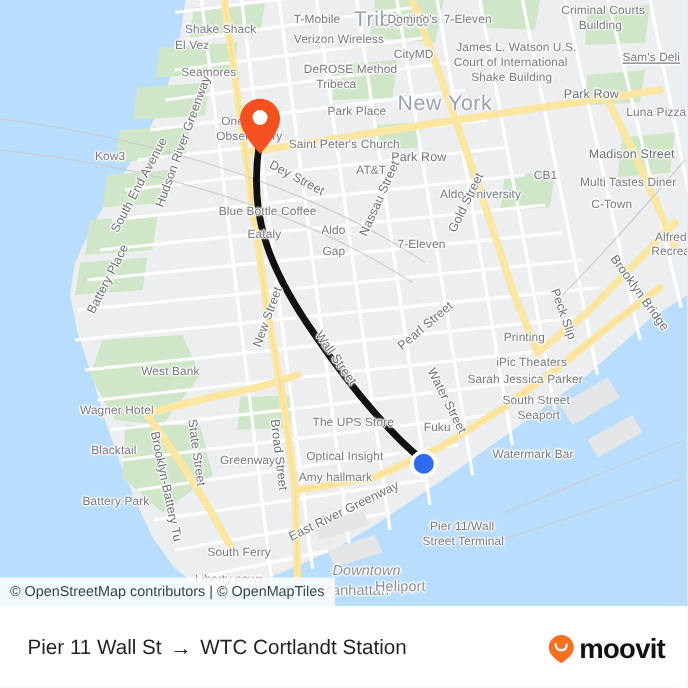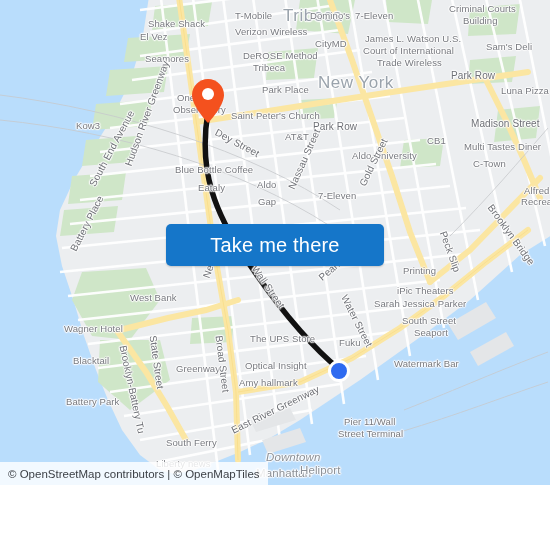--- a/index.html
+++ b/index.html
@@ -207,24 +207,24 @@
         <div class="lbl poi" style="left: 235px; top: 10px;">T-Mobile</div>
         <div class="lbl poi" style="left: 235px; top: 26px;">Verizon Wireless</div>
         <div class="lbl poi" style="left: 243px; top: 50px;">DeROSE Method</div>
         <div class="lbl poi" style="left: 253px; top: 62px;">Tribeca</div>
         <div class="lbl big" style="left: 283px; top: 6px;">Tribeca</div>
         <div class="lbl poi" style="left: 310px; top: 10px;">Domino's</div>
         <div class="lbl poi" style="left: 355px; top: 10px;">7-Eleven</div>
         <div class="lbl poi" style="left: 315px; top: 38px;">CityMD</div>
         <div class="lbl poi" style="left: 365px; top: 33px;">James L. Watson U.S.</div>
         <div class="lbl poi" style="left: 363px; top: 45px;">Court of International</div>
-        <div class="lbl poi" style="left: 377px; top: 57px;">Trade Wireless</div>
+        <div class="lbl poi" style="left: 377px; top: 57px;">Shake Building</div>
         <div class="lbl poi" style="left: 449px; top: 3px;">Criminal Courts</div>
         <div class="lbl poi" style="left: 463px; top: 15px;">Building</div>
-        <div class="lbl poi" style="left: 486px; top: 41px;">Sam's Deli</div>
+        <div class="lbl poi" style="left: 498px; top: 41px; text-decoration: underline;">Sam's Deli</div>
         <div class="lbl poi" style="left: 262px; top: 84px;">Park Place</div>
         <div class="lbl big" style="left: 318px; top: 73px;">New York</div>
         <div class="lbl street" style="left: 451px; top: 70px;">Park Row</div>
         <div class="lbl poi" style="left: 501px; top: 85px;">Luna Pizza</div>
         <div class="lbl poi" style="left: 427px; top: 95px; margin-top: 40px;">CB1</div>
         <div class="lbl poi" style="left: 177px; top: 92px;">One World</div>
         <div class="lbl poi" style="left: 173px; top: 104px;">Observatory</div>
         <div class="lbl poi" style="left: 231px; top: 110px;">Saint Peter's Church</div>
         <div class="lbl street" style="left: 313px; top: 121px;">Park Row</div>
         <div class="lbl poi" style="left: 285px; top: 131px;">AT&amp;T</div>
@@ -244,21 +244,21 @@
         <div class="lbl poi" style="left: 397px; top: 285px;">iPic Theaters</div>
         <div class="lbl poi" style="left: 374px; top: 298px;">Sarah Jessica Parker</div>
         <div class="lbl poi" style="left: 402px; top: 315px;">South Street</div>
         <div class="lbl poi" style="left: 414px; top: 327px;">Seaport</div>
         <div class="lbl poi" style="left: 394px; top: 358px;">Watermark Bar</div>
         <div class="lbl poi" style="left: 339px; top: 337px;">Fuku</div>
         <div class="lbl poi" style="left: 250px; top: 333px;">The UPS Store</div>
         <div class="lbl poi" style="left: 245px; top: 360px;">Optical Insight</div>
         <div class="lbl poi" style="left: 239px; top: 377px;">Amy hallmark</div>
         <div class="lbl poi" style="left: 176px; top: 363px;">Greenway</div>
-        <div class="lbl poi" style="left: 130px; top: 292px;">West Bank</div>
+        <div class="lbl poi" style="left: 113px; top: 292px;">West Bank</div>
         <div class="lbl poi" style="left: 64px; top: 323px;">Wagner Hotel</div>
         <div class="lbl poi" style="left: 73px; top: 355px;">Blacktail</div>
         <div class="lbl poi" style="left: 50px; top: 396px; padding-left: 16px;">Battery Park</div>
         <div class="lbl poi" style="left: 166px; top: 437px;">South Ferry</div>
         <div class="lbl poi" style="left: 156px; top: 458px;">Liberty news</div>
         <div class="lbl poi" style="left: 344px; top: 416px;">Pier 11/Wall</div>
         <div class="lbl poi" style="left: 338px; top: 428px;">Street Terminal</div>
         <div class="lbl area" style="left: 266px; top: 451px; font-style: italic;">Downtown</div>
         <div class="lbl area" style="left: 256px; top: 467px;">Manhattan</div>
         <div class="lbl area" style="left: 300px; top: 464px;">Heliport</div>
@@ -284,21 +284,34 @@
 
     <div class="pin">
       <svg width="34" height="46" viewBox="0 0 34 46">
         <path d="M17 1 C8.2 1 1 8.2 1 17 c0 11.5 16 28 16 28 s16-16.5 16-28 C33 8.2 25.8 1 17 1 Z" fill="#f4511e"></path>
       </svg>
       <span class="dot"></span>
     </div>
 
     <div class="bluedot"></div>
 
-    <button class="cta">Take me there</button>
 
     <div class="attrib">
       <span>© OpenStreetMap contributors | © OpenMapTiles</span>
     </div>
   </div>
 
+  <div class="footer">
+    <div class="route-title">
+      <span>Pier 11 Wall St</span>
+      <span class="arrow">→</span>
+      <span>WTC Cortlandt Station</span>
+    </div>
+    <div class="brand">
+      <svg width="22" height="24" viewBox="0 0 22 24">
+        <path d="M11 1 C5.5 1 1 5.5 1 11 c0 7 10 12.5 10 12.5 S21 18 21 11 C21 5.5 16.5 1 11 1 Z" fill="#ff6d1f"></path>
+        <path d="M6.6 8.6 c0 3 2 4.6 4.4 4.6 s4.4-1.6 4.4-4.6" fill="none" stroke="#ffffff" stroke-width="1.9" stroke-linecap="round"></path>
+      </svg>
+      <span class="word">moovit</span>
+    </div>
+  </div>
 
 </div>
 
 </body></html>

